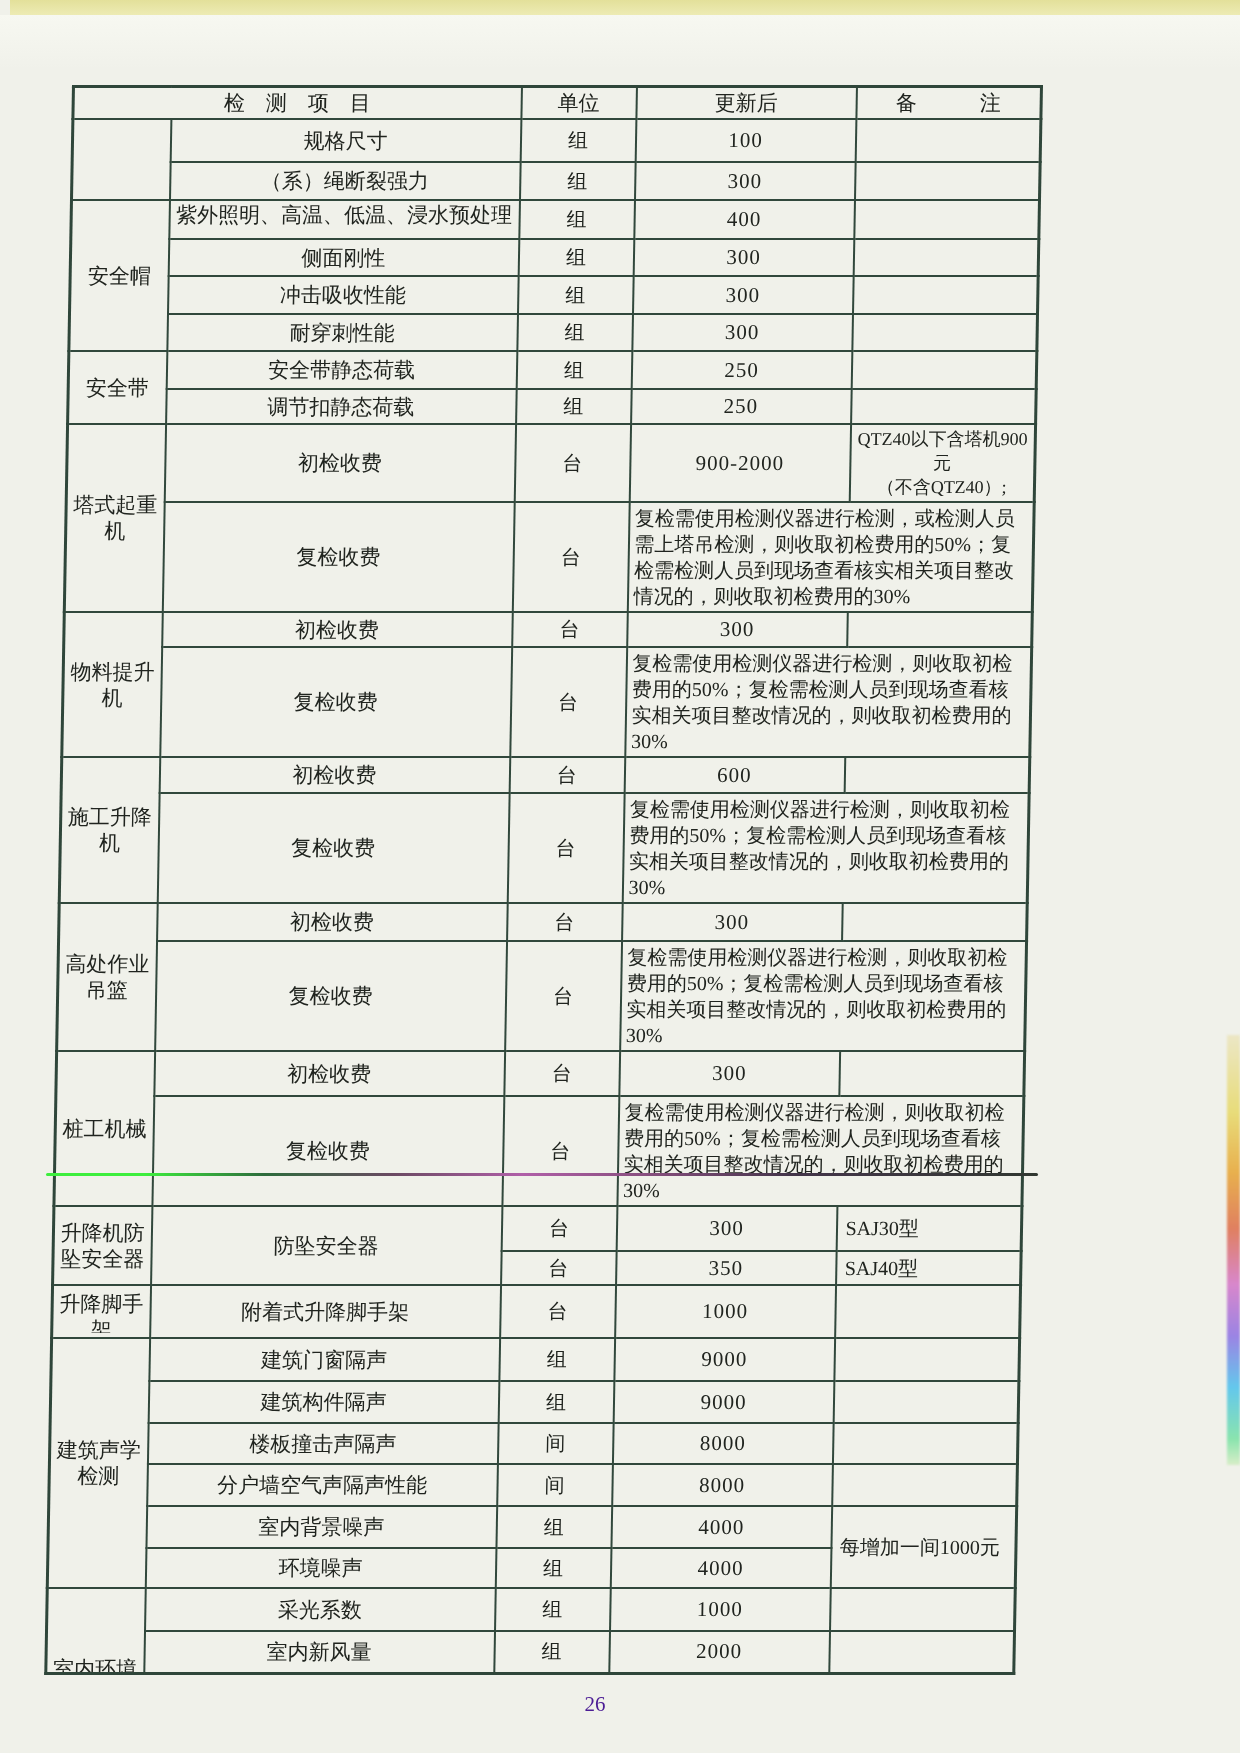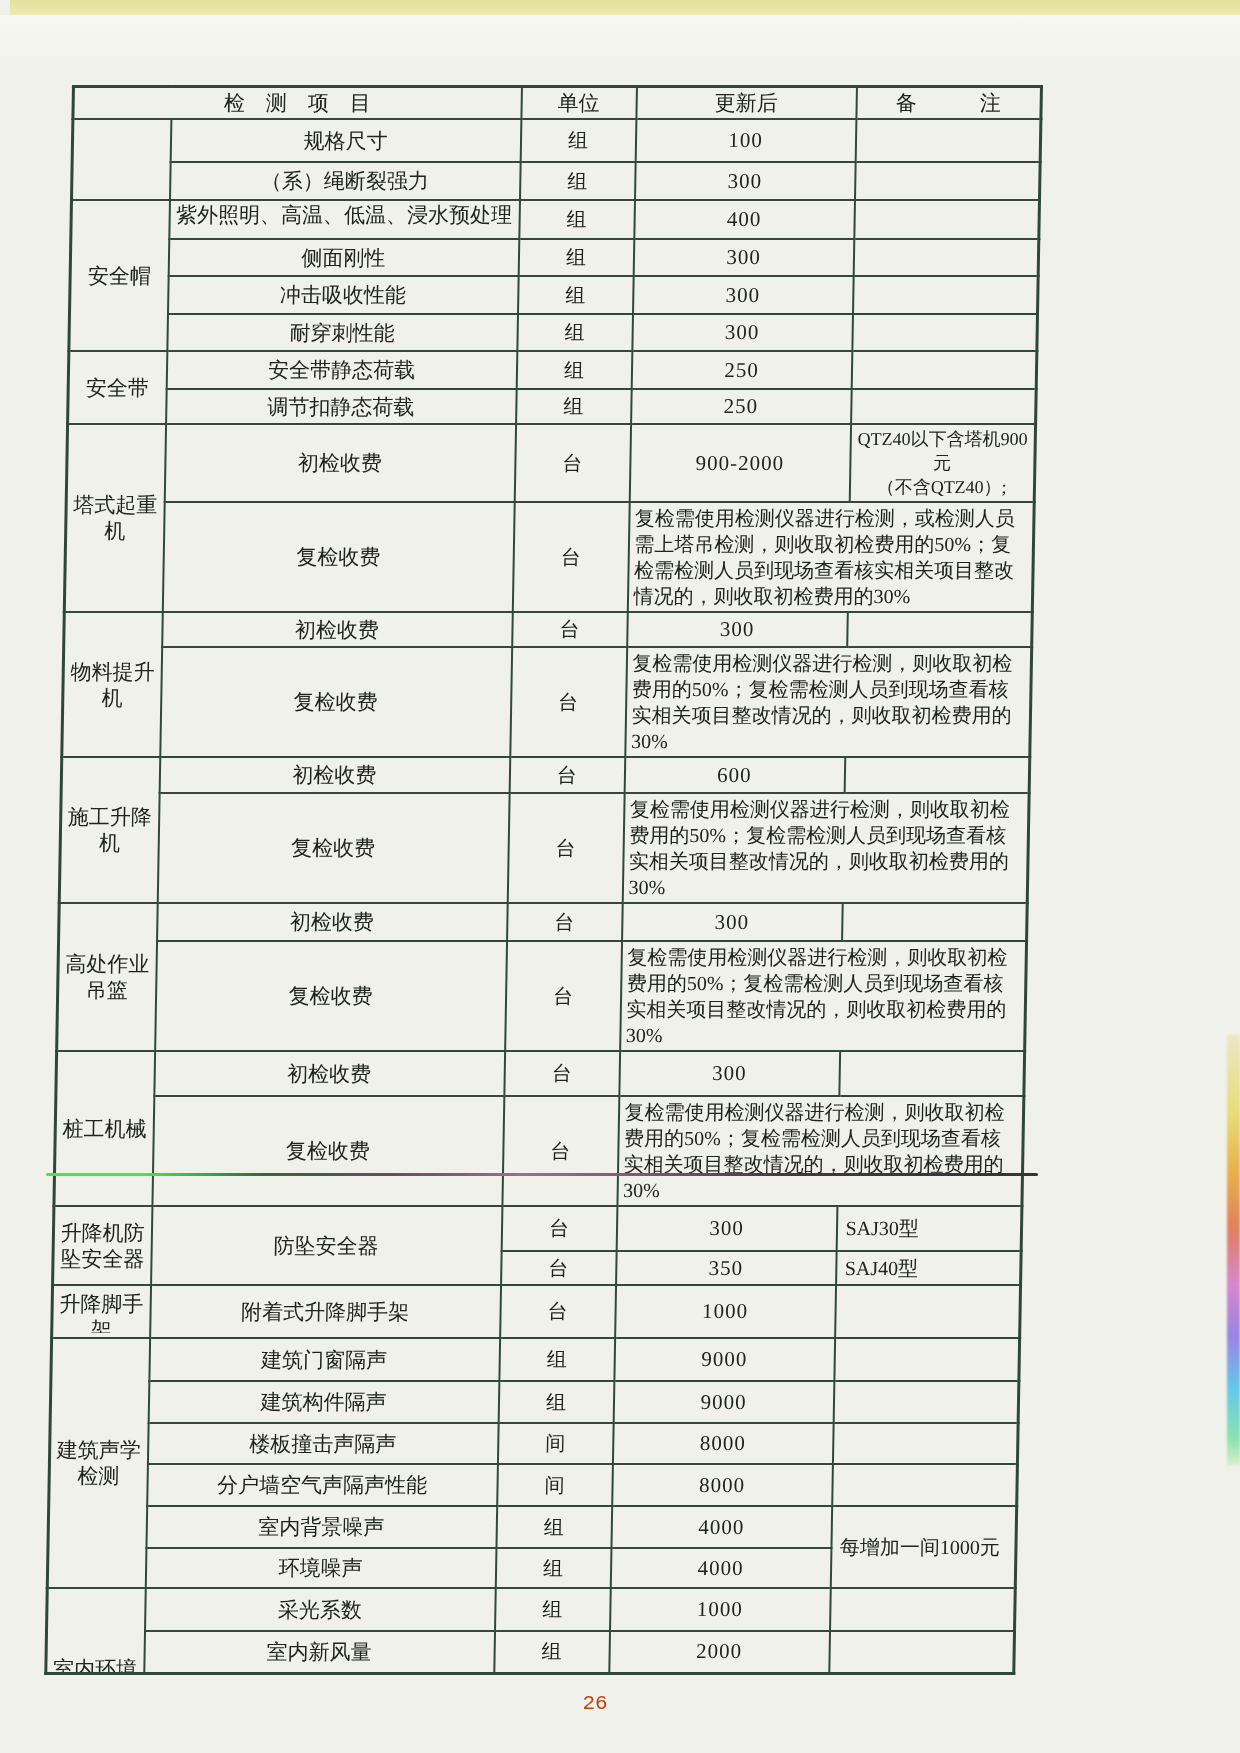--- a/index.html
+++ b/index.html
@@ -45,21 +45,21 @@
     background:linear-gradient(to right,#3dee3d 0%,#3dee3d 10%,#2d6b3c 22%,
       #6b4a63 35%,#b05fa8 48%,#8a4f80 60%,#44354a 75%,#313831 100%);
     border-radius:2px; }
   
   .rainbow { position:absolute; top:1035px; right:0; width:13px; height:430px;
     background:linear-gradient(to bottom,#ece7c6,#e8dc7a 18%,#e8b04e 32%,
       #e08060 45%,#d887cc 58%,#9b84e4 70%,#64c8ec 82%,#8ae4ae 94%,#d8eec8);
     filter:blur(1px); }
 
   .page-num { position:absolute; top:1692px; left:0; width:1190px;
-    text-align:center; font-size:21px; color:#c2410c;font-family:Liberation Mono, monospace; }
+    text-align:center; font-size:21px; color:#4c1d95; }
 </style>
 </head>
 <body>
 
 <div class="top-band"></div>
 <div class="top-glow"></div>
 
 <div class="table-wrap">
   <table>
     <colgroup>

